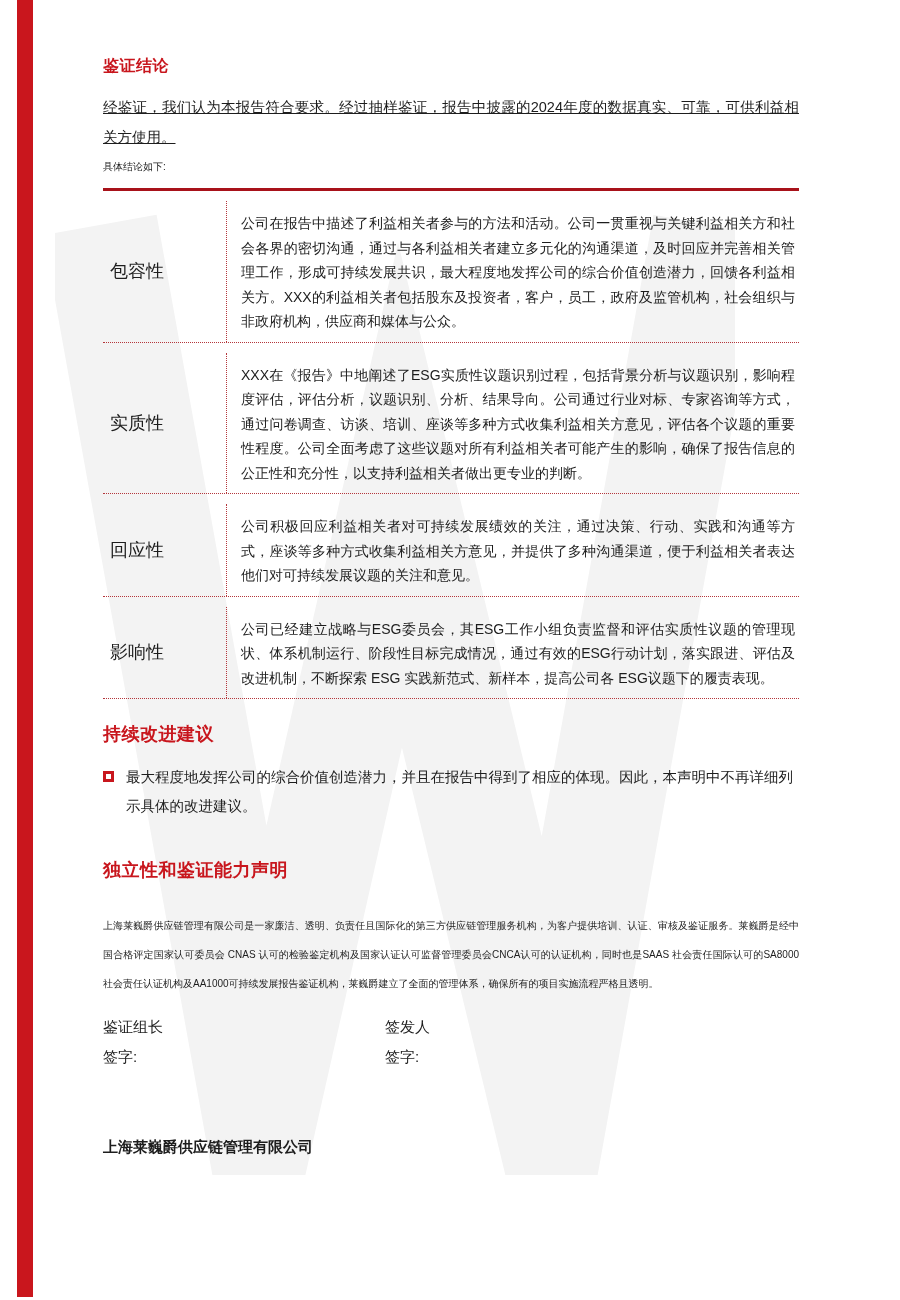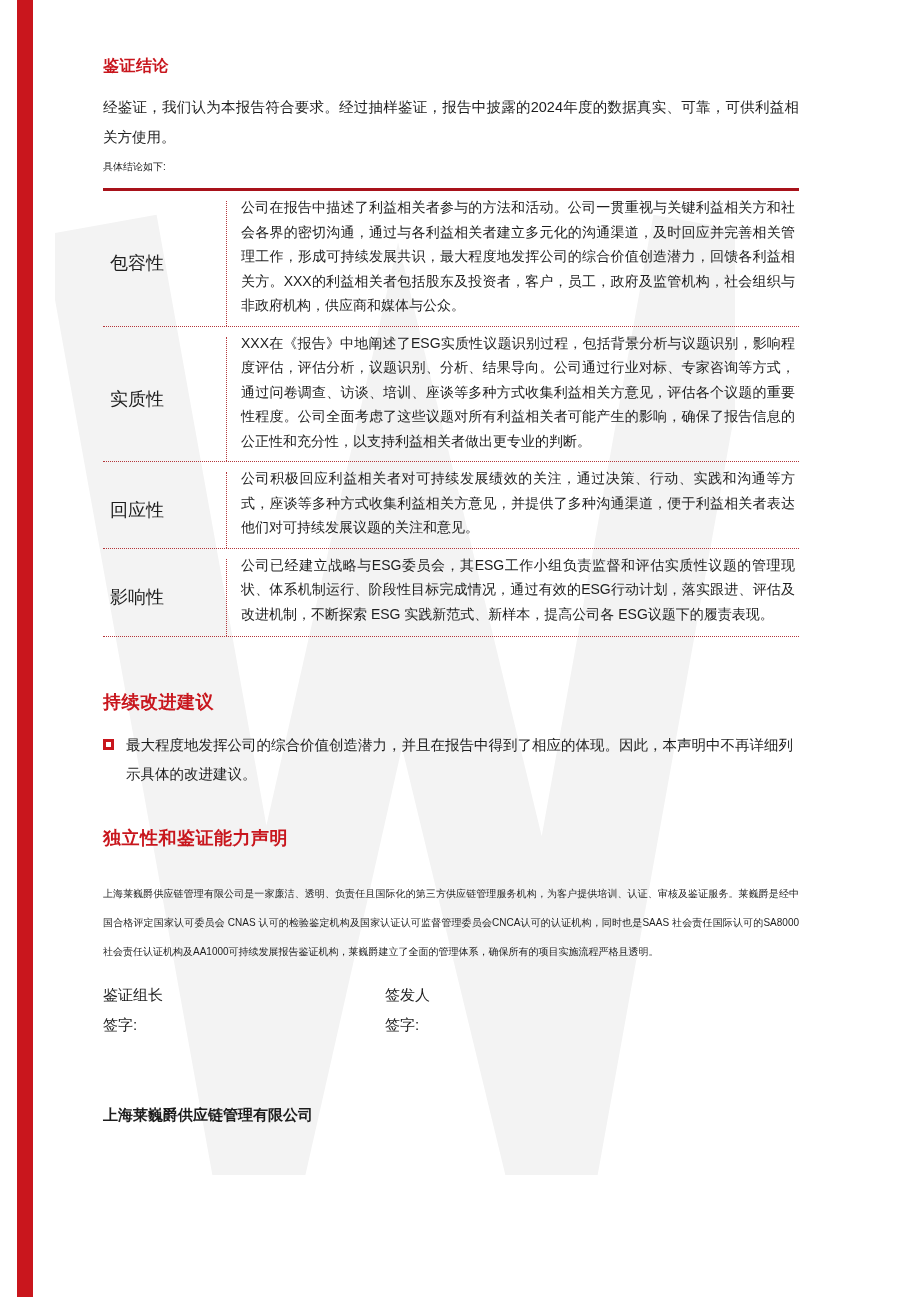--- a/index.html
+++ b/index.html
@@ -28,21 +28,21 @@
     width: 696px;
     padding-top: 52px;
   }
   h1.sec-heading {
     color: #C8161D;
     font-size: 16px;
     font-weight: bold;
     line-height: 28px;
     letter-spacing: 0.5px;
   }
-  .intro { margin-top: 12px; font-size: 14.5px; line-height: 30px; text-align: justify; }
+  .intro { margin-top: 12px; font-size: 14.5px; line-height: 30px; text-align: justify; text-decoration: underline; }
   .lead-in { font-size: 10px; line-height: 30px; }
 
   
   .ctable {
     margin-top: 6px;
     border-top: 3px solid #A8121A;
   }
   .ctable-row {
     display: flex;
     border-bottom: 1px dotted #B4363B;
@@ -51,38 +51,38 @@
     width: 124px;
     flex: 0 0 124px;
     border-right: 1px dotted #B4363B;
     display: flex; align-items: center;
     font-size: 18px;
     padding-left: 7px;
     margin-top: 10px;
   }
   .ctable-content {
     flex: 1;
-    padding: 4px 4px 8px 14px;
+    padding: 20px 4px 8px 14px;
     font-size: 14px;
     line-height: 24.5px;
     text-align: justify;
   }
   .row-1 { min-height: 133px; }
   .row-2 { min-height: 130px; }
   .row-3 { min-height: 86px; }
   .row-4 { min-height: 88px; }
 
   h2.sec-heading {
     color: #C8161D;
     font-size: 18px;
     font-weight: bold;
     line-height: 26px;
     letter-spacing: 0.5px;
   }
-  .improve-heading { margin-top: 52px; }
+  .improve-heading { margin-top: 22px; }
   .bullet-row {
     margin-top: 16px;
     display: flex;
     align-items: flex-start;
     font-size: 14.5px;
     line-height: 29px;
   }
   .bullet-square {
     flex: 0 0 11px;
     width: 11px; height: 11px;

